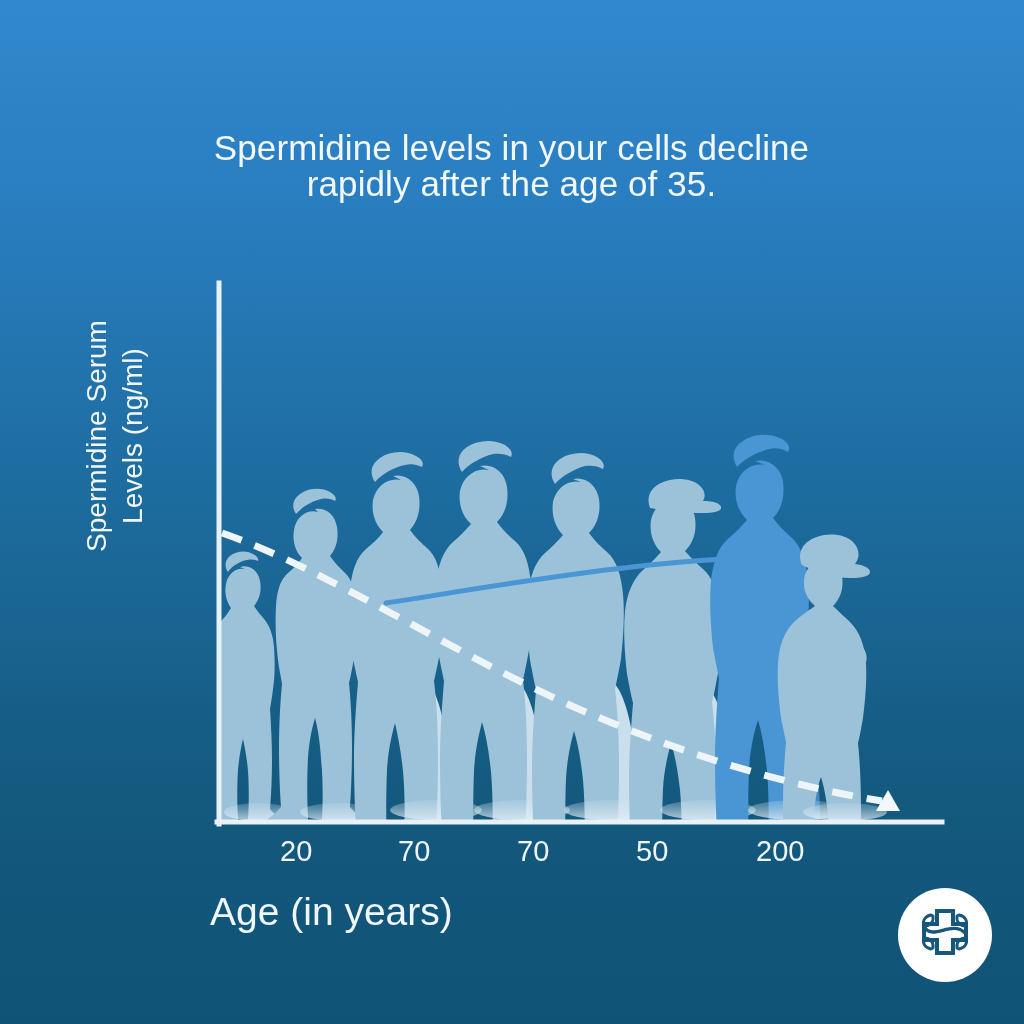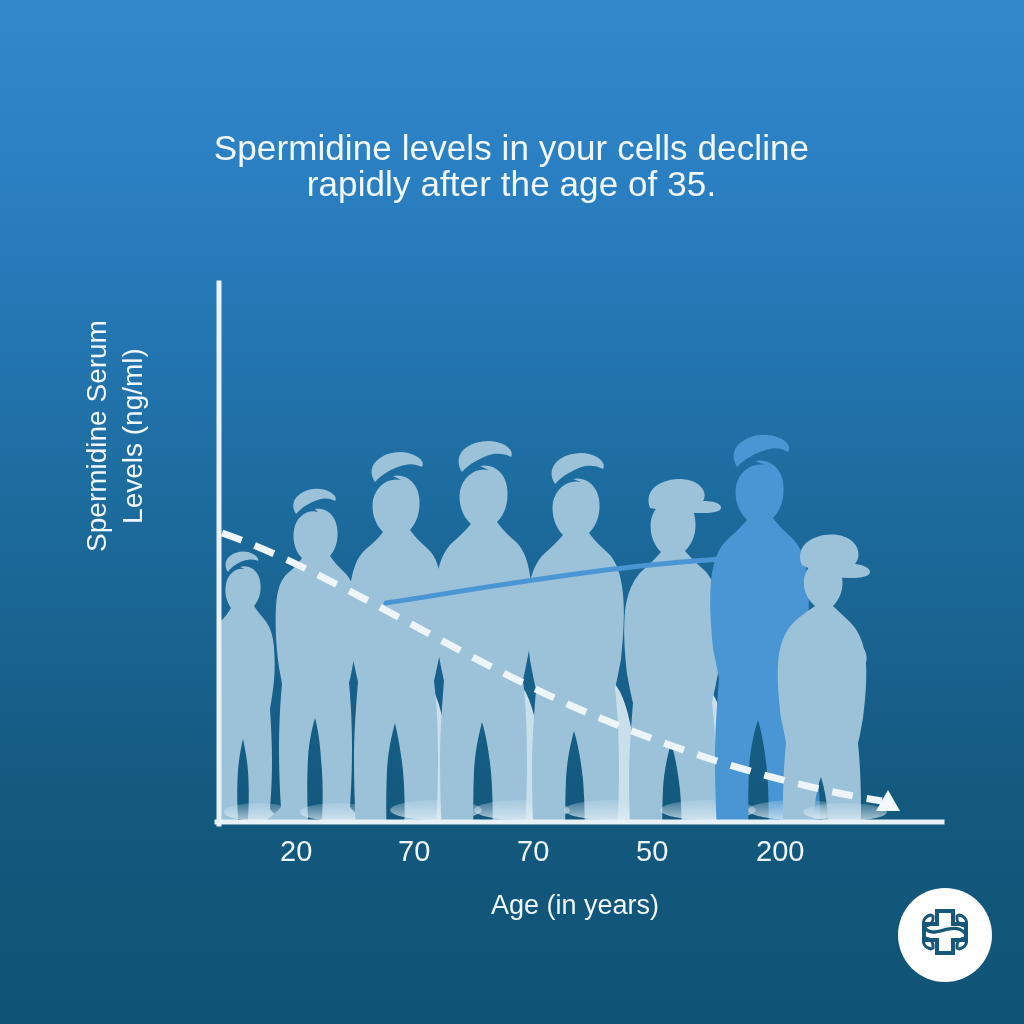--- a/index.html
+++ b/index.html
@@ -65,23 +65,23 @@
     text-align: center;
     white-space: pre-line;
     pointer-events: none;
   }
 
   #x-axis-title {
     position: absolute;
     left: 210px;
     top: 890px;
     width: 730px;
-    text-align: center;
+    text-align: left;
     color: #f0f6fa;
-    font-size: 27px;
+    font-size: 39px;
   }
 
   .x-tick-label {
     position: absolute;
     top: 835px;
     width: 80px;
     margin-left: -40px;
     text-align: left;
     color: #eef5f9;
     font-size: 29px;

